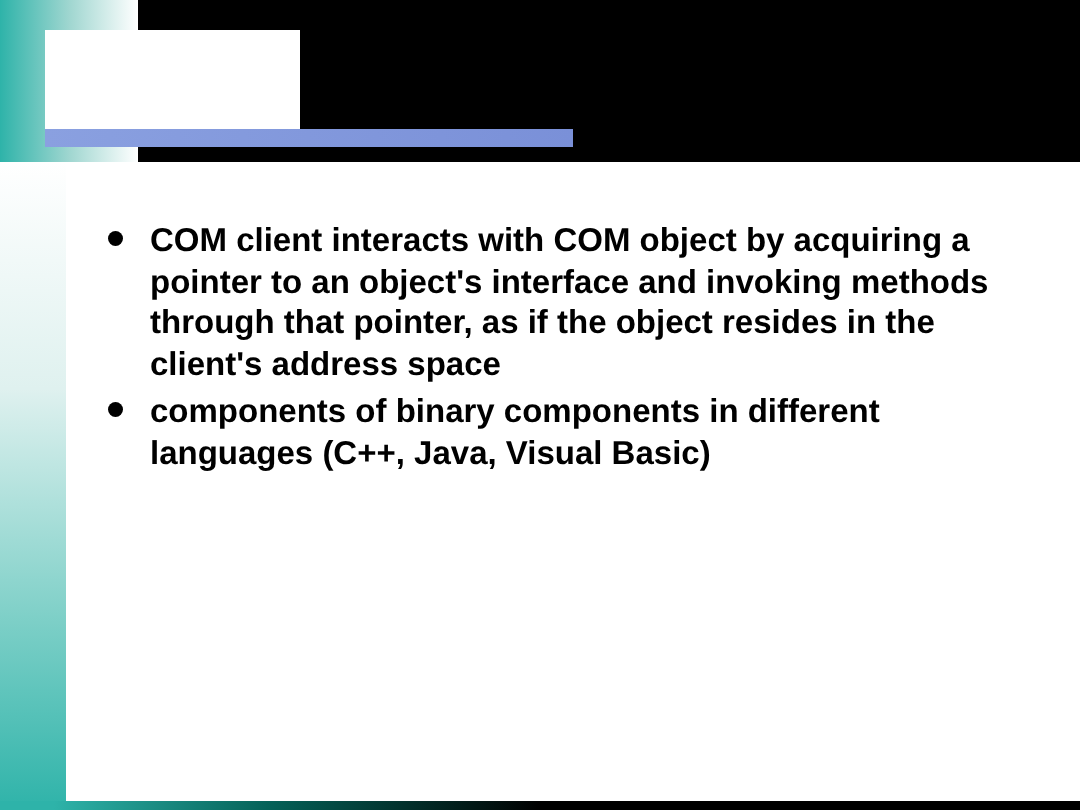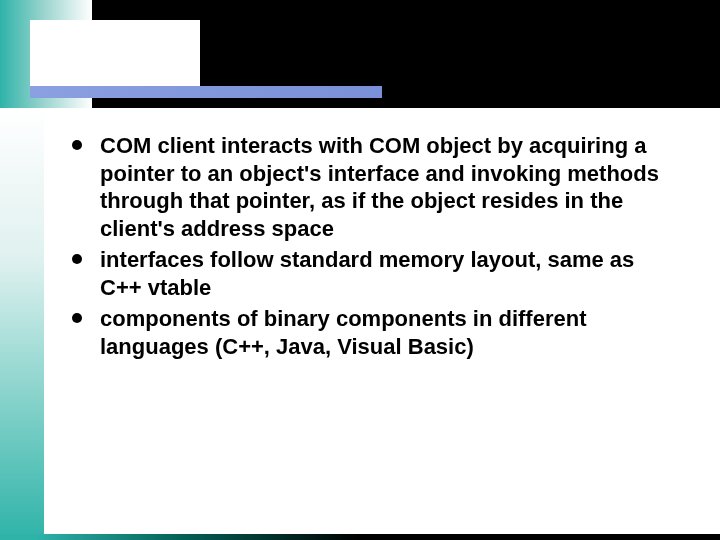--- a/index.html
+++ b/index.html
@@ -45,20 +45,21 @@
     width: 720px; height: 6px;
     background: linear-gradient(to right, #2eb3a9 0%, #2eb3a9 5%, #046158 25%, #000000 50%, #000000 100%);
   }
   .content {
     position: absolute;
     top: 132px; left: 68px;
     width: 612px;
   }
   ul.bullets {
     list-style: none;
+    margin-top: 14px;
   }
   ul.bullets li {
     position: relative;
     padding-left: 32px;
     font-weight: bold;
     font-size: 22px;
     line-height: 1.25;
     color: #000000;
     margin-bottom: 4px;
   }
@@ -76,18 +77,17 @@
 
 <div class="top-black"></div>
 <div class="top-gradient"></div>
 <div class="white-block"></div>
 <div class="blue-underline"></div>
 <div class="left-gradient"></div>
 
 <div class="content">
   <ul class="bullets">
     <li><span>COM client interacts with COM object by acquiring a pointer to an object's interface and invoking methods through that pointer, as if the object resides in the client's address space</span></li>
-    <li><span>interfaces follow standard memory layout, same as C++ vtable</span></li>
     <li><span>components of binary components in different languages (C++, Java, Visual Basic)</span></li>
   </ul>
 </div>
 
 <div class="bottom-bar"></div>
 
 </body></html>

